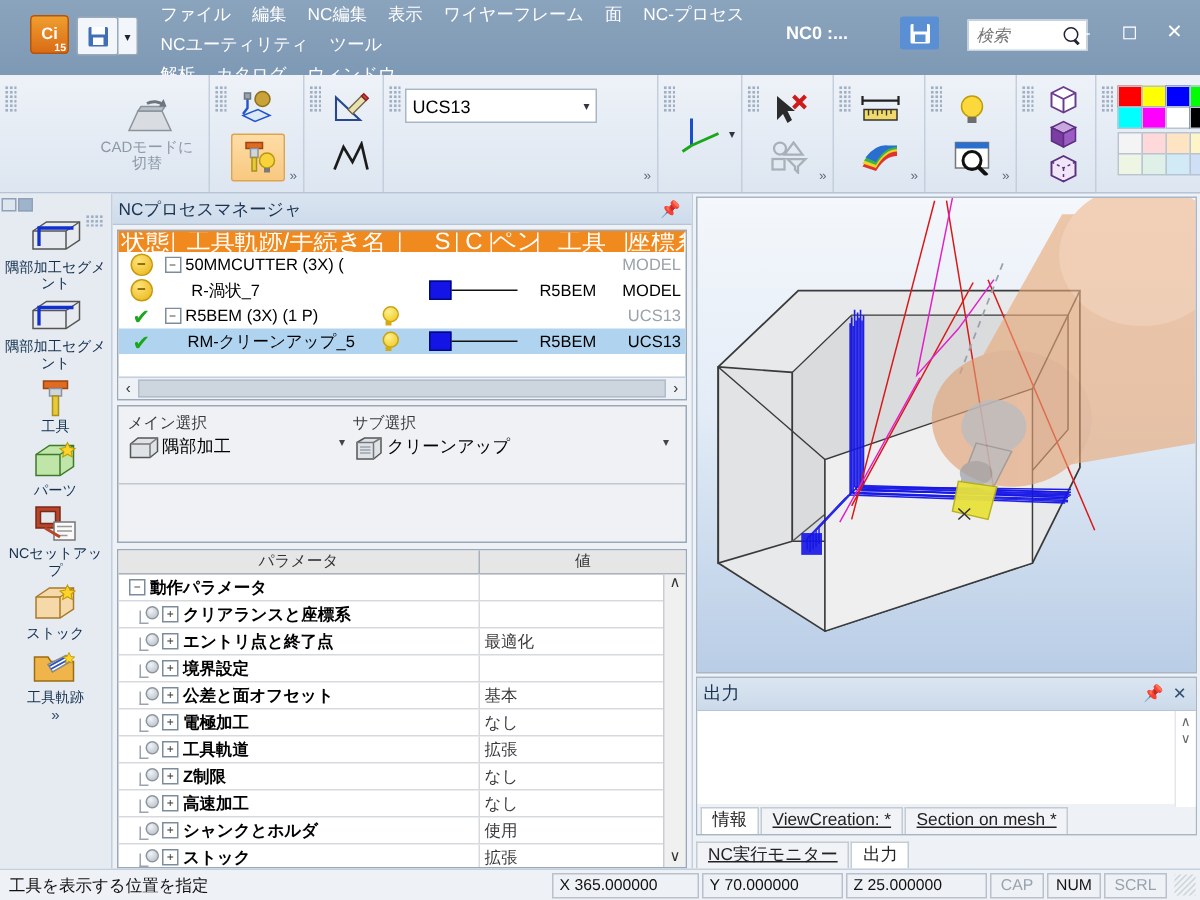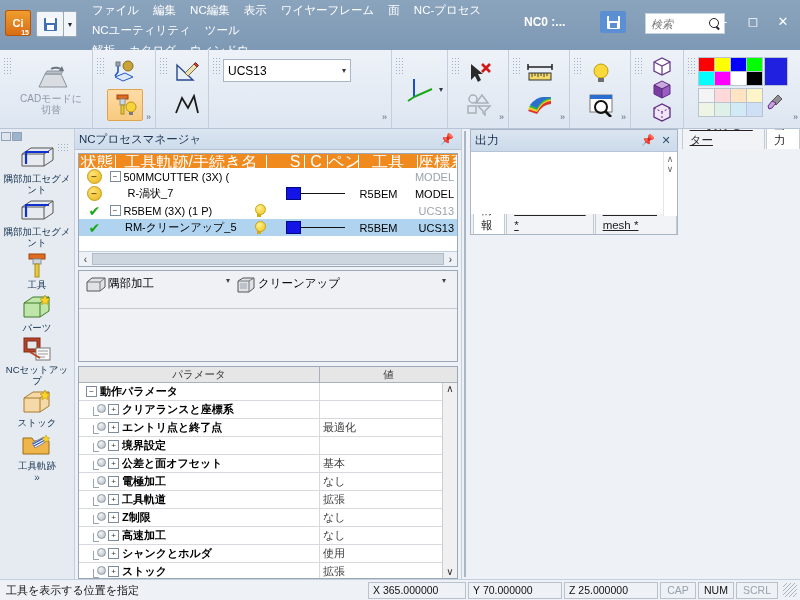--- a/index.html
+++ b/index.html
@@ -8,21 +8,21 @@
     font-family:"Liberation Sans","DejaVu Sans",sans-serif;
     font-size:11px;color:#000;background:#eef2f7;
     -webkit-font-smoothing:none;
   }
   .app{position:relative;width:800px;height:600px;display:flex;flex-direction:column;
        background:linear-gradient(#dfe7f1,#e9eef5);}
 
   
   .titlebar{height:50px;background:linear-gradient(#8ba4bd,#7e99b5);
             display:flex;align-items:flex-start;position:relative;flex:0 0 50px;}
-  .app-logo{width:26px;height:26px;margin:10px 3px 0 5px;position:relative;
+  .app-logo{width:26px;height:26px;margin:10px 3px 0 20px;position:relative;
             background:linear-gradient(#f0a030,#d86a14);border-radius:3px;
             color:#fff;font-weight:bold;font-size:11px;
             display:flex;align-items:center;justify-content:center;box-shadow:0 0 0 1px #b5540c inset;}
   .app-logo .sub{position:absolute;right:2px;bottom:0px;font-size:7px;font-weight:bold;}
   .qsave{width:26px;height:24px;margin:11px 0 0 2px;background:#f2f5f9;border:1px solid #9ab;
          display:flex;align-items:center;justify-content:center;border-radius:2px;}
   .qsave .dsk{width:13px;height:13px;background:#3f6fb5;position:relative;border-radius:1px;}
   .qsave .dsk:before{content:"";position:absolute;left:2px;top:0;width:9px;height:5px;background:#fff;}
   .qsave .dsk:after{content:"";position:absolute;left:3px;bottom:1px;width:7px;height:5px;background:#fff;}
   .qdrop{width:12px;height:24px;margin:11px 2px 0 0;background:#f2f5f9;border:1px solid #9ab;border-left:none;
@@ -47,21 +47,21 @@
 
   
   .ribbon{flex:0 0 78px;background:linear-gradient(#eef2f8,#dde6f1);
           border-bottom:1px solid #b6c4d6;display:flex;align-items:stretch;position:relative;}
   .rgroup{display:flex;align-items:stretch;border-right:1px solid #c3cfdd;padding:3px 4px 3px 2px;position:relative;}
   .grip{width:8px;margin:4px 3px 0 1px;
         background-image:radial-gradient(#9fb0c4 0.9px,transparent 1px);
         background-size:3px 3px;background-repeat:repeat;height:18px;}
   .rbody{display:flex;align-items:center;gap:3px;position:relative;}
   .bigbtn{width:70px;display:flex;flex-direction:column;align-items:center;justify-content:center;
-          gap:2px;color:#8d99a8;padding:2px;}
+          gap:2px;color:#8d99a8;padding:2px;margin-left:47px;}
   .bigbtn .cap{font-size:10px;text-align:center;line-height:11px;}
   .tcol{display:flex;flex-direction:column;align-items:center;justify-content:center;gap:2px;}
   .tbtn{width:34px;height:30px;display:flex;align-items:center;justify-content:center;border-radius:2px;}
   .tbtn.sel{background:linear-gradient(#ffdca6,#f8c97f);border:1px solid #e0a44c;}
   .more{font-size:9px;color:#5a6b80;align-self:flex-end;margin-bottom:3px;}
   .ucsfield{width:118px;height:21px;background:#fff;border:1px solid #a8b6c6;display:flex;align-items:center;
             padding:0 4px;font-size:12px;}
   .ucsarrow{margin-left:auto;font-size:8px;color:#334;}
   .palette{display:grid;grid-template-columns:repeat(4,15px);grid-auto-rows:13px;gap:1px;}
   .sw{width:15px;height:13px;border:1px solid #b9c4d2;}
@@ -137,21 +137,21 @@
   .knob{width:13px;height:12px;position:relative;flex:0 0 13px;}
   .knob:before{content:"";position:absolute;left:5px;top:0;width:7px;height:7px;border-radius:50%;
                background:radial-gradient(circle at 35% 30%,#f2f4f6,#b4bcc6);border:1px solid #8c96a2;}
   .knob:after{content:"";position:absolute;left:1px;top:3px;width:5px;height:8px;
               border-left:1px solid #9aa4b0;border-bottom:1px solid #9aa4b0;}
   .pvsb{width:14px;background:#f0f0f0;border-left:1px solid #c9ced4;display:flex;flex-direction:column;
         align-items:center;justify-content:space-between;}
   .pvsb span{font-size:10px;color:#333;line-height:12px;}
 
   
-  .right{flex:1;display:flex;flex-direction:row;min-width:0;background:#eef1f6;}
+  .right{flex:1;display:flex;flex-direction:column;min-width:0;background:#eef1f6;text-align:center;}
   .viewport{flex:1;margin:2px;border:1px solid #a8b6c6;position:relative;overflow:hidden;
             background:linear-gradient(#f4f7fb 0%,#e3ecf7 45%,#b9cde6 100%);}
   .outpanel{height:104px;margin:0 2px 2px;border:1px solid #a8b6c6;background:#fff;display:flex;flex-direction:column;}
   .outhdr{height:21px;background:linear-gradient(#dbe5f1,#cbdaea);border-bottom:1px solid #b6c4d6;
           display:flex;align-items:center;padding:0 4px;font-size:12px;color:#16304e;}
   .outhdr .sp{margin-left:auto;display:flex;gap:6px;padding-right:2px;color:#33506f;font-size:11px;}
   .outbody{flex:1;background:#fff;position:relative;}
   .outsb{position:absolute;right:0;top:0;width:13px;height:100%;background:#fff;border-left:1px solid #e4e7ea;
          display:flex;flex-direction:column;align-items:center;justify-content:flex-start;padding-top:2px;color:#666;font-size:9px;}
   .tabrow{display:flex;align-items:flex-end;height:20px;background:#eef1f5;padding-left:2px;gap:1px;}
@@ -627,20 +627,24 @@
             </div>
           </div>
         <div class="tree-sb">
           <div class="sbarrow">‹</div>
           <div class="sbthumb"></div>
           <div class="sbarrow">›</div>
         </div>
       </div>
 
       <div class="selbox">
+        <div class="sel-labels">
+          <div style="width:150px">メイン選択</div>
+          <div>サブ選択</div>
+        </div>
         <div class="sel-row">
           <div class="combo" style="width:150px">
             <span class="cico">
               <svg width="22" height="18" viewBox="0 0 22 18">
                 <path d="M2 6 L7 2 L20 2 L20 11 L15 15 L2 15 Z" fill="#dfe3e8" stroke="#555"></path>
                 <path d="M2 6 L15 6 L15 15 M15 6 L20 2" fill="none" stroke="#777"></path>
               </svg>
             </span>
             <span>隅部加工</span>
             <span class="carrow">▾</span>

